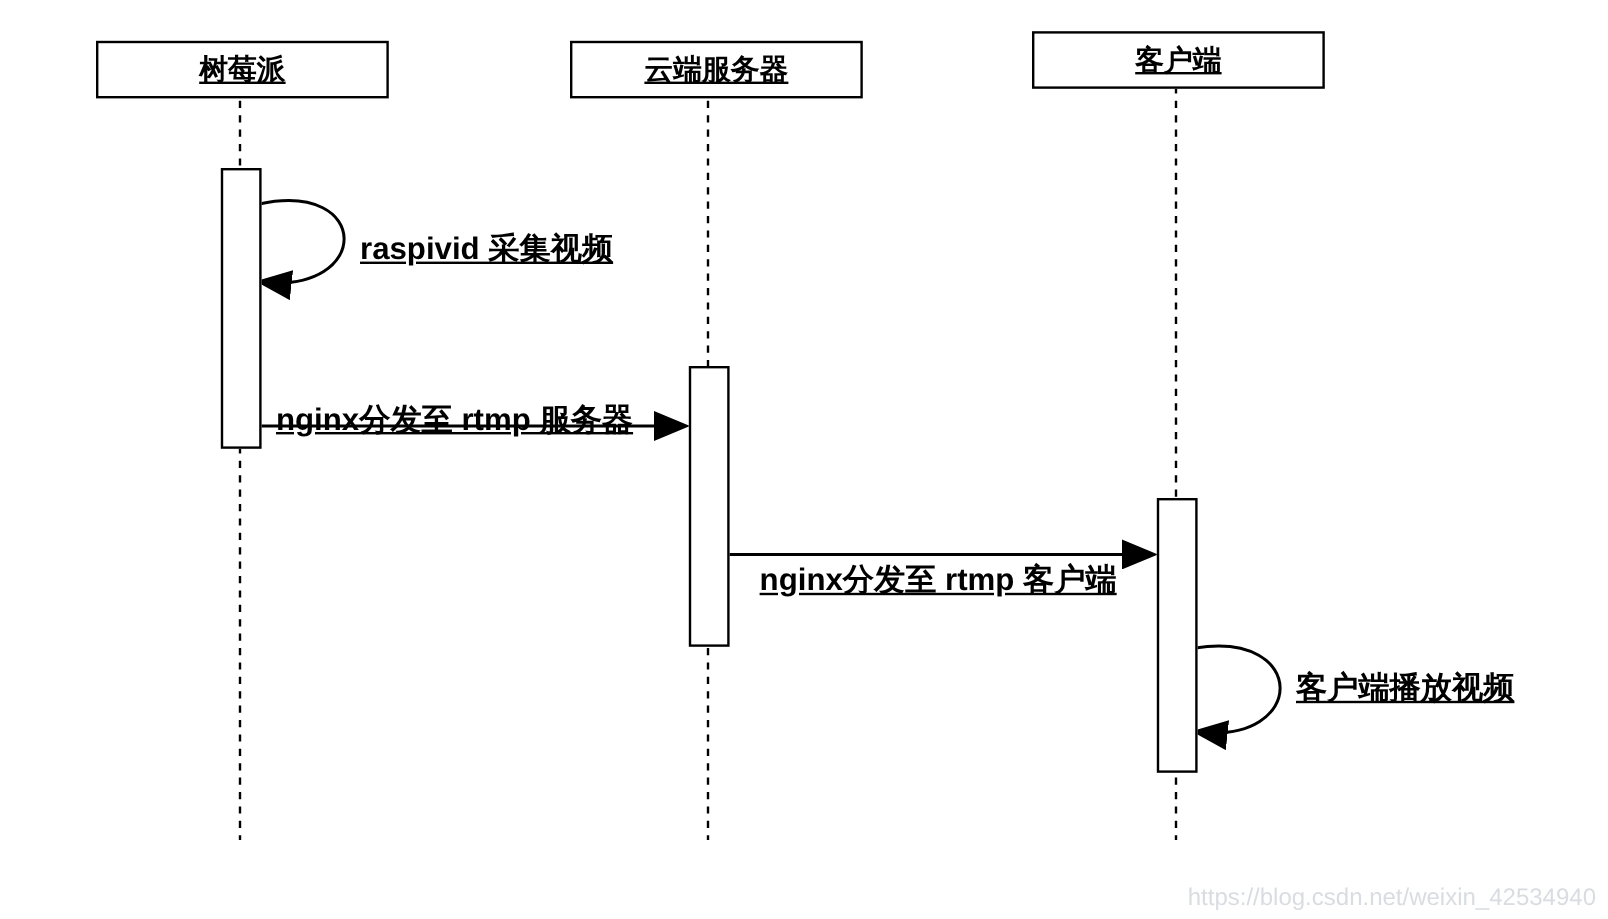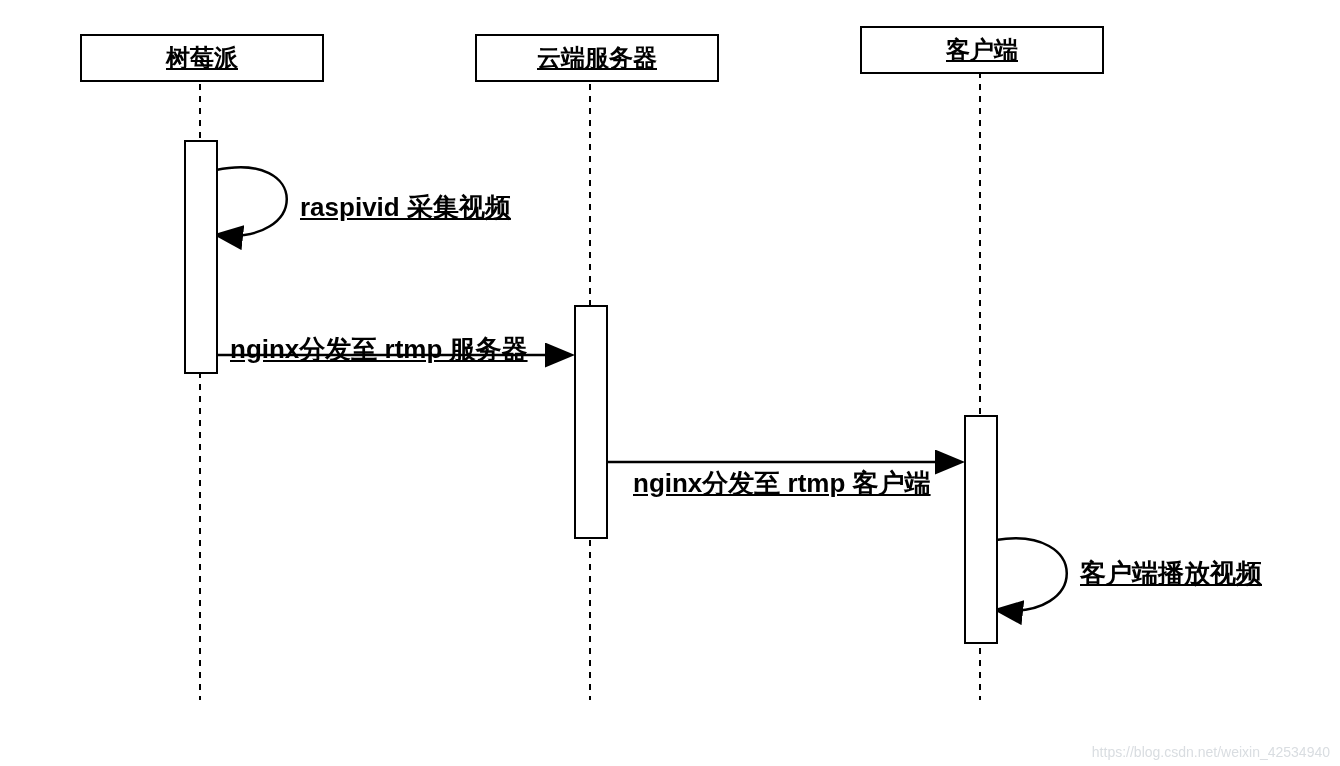--- a/index.html
+++ b/index.html
@@ -38,21 +38,21 @@
     font-size: 26px;
     color: #000;
     white-space: nowrap;
     text-align: right;
   }
   .watermark {
     position: absolute;
     bottom: 6px;
     right: 10px;
     color: #d9dde1;
-    font-size: 14px;
+    font-size: 20px;
     font-family: Arial, sans-serif;
   }
 </style>
 </head>
 <body>
 
 <svg width="1340" height="766">
   <defs>
     <marker id="arrowhead" markerWidth="12" markerHeight="10" refX="10" refY="5" orient="auto">
       <polygon points="0 0, 12 5, 0 10" fill="#000"></polygon>

